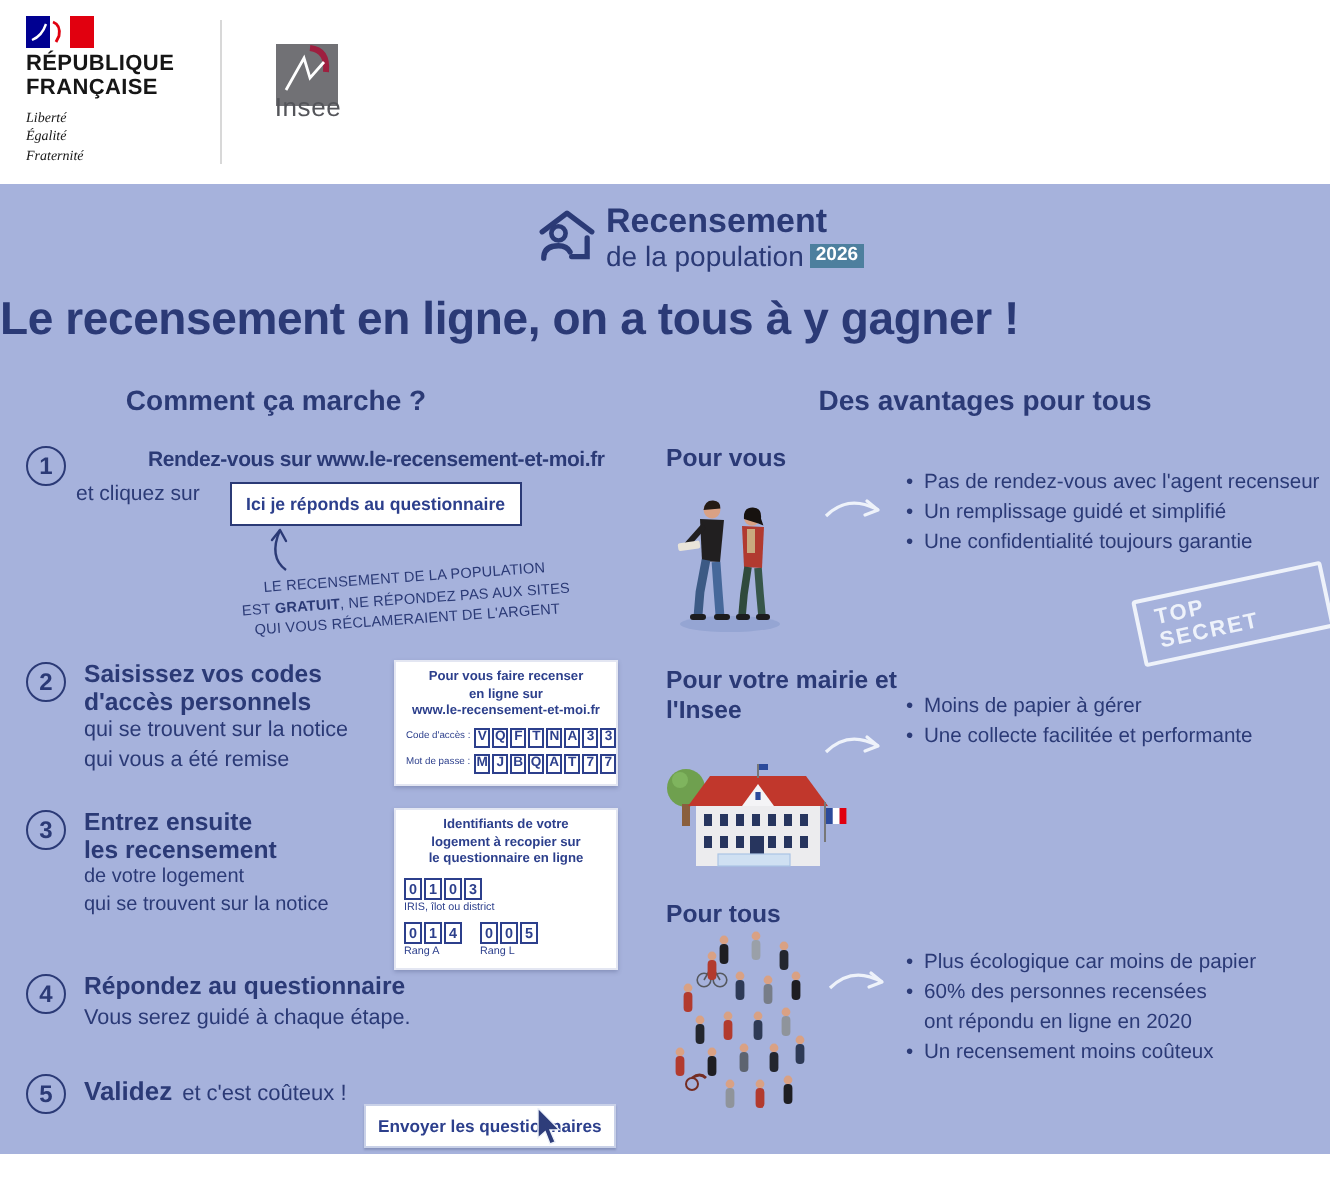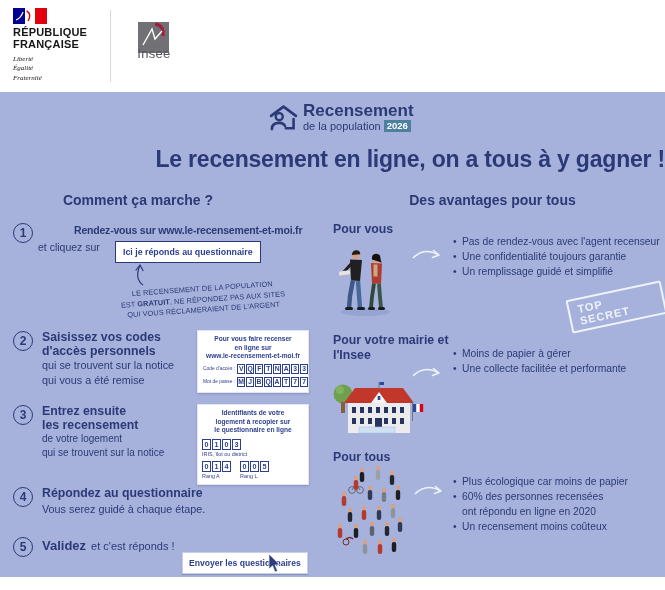--- a/index.html
+++ b/index.html
@@ -25,24 +25,24 @@
   .insee-text{position:absolute;left:0px;top:24px;width:46px;text-align:center;font-size:13px;color:#54555a;letter-spacing:.3px;}
 
   
   .bodyarea{position:absolute;left:0;top:92px;width:665px;height:498px;background:var(--bg);}
 
   
   .brand{position:absolute;left:268px;top:10px;display:flex;align-items:flex-start;}
   .brand-text{margin-left:4px;}
   .brand-title{font-size:17px;font-weight:bold;color:var(--navy);line-height:1;}
   .brand-sub-row{display:flex;align-items:center;margin-top:1px;}
-  .brand-sub{font-size:11px;color:var(--navy);}
+  .brand-sub{font-size:14px;color:var(--navy);}
   .brand-year{margin-left:3px;background:var(--teal);color:#fff;font-size:9.5px;font-weight:bold;padding:0px 3px 1px 3px;}
 
-  .main-title{position:absolute;left:0;top:54px;width:665px;text-align:right;font-size:23px;font-weight:bold;color:var(--navy);letter-spacing:-.2px;}
+  .main-title{position:absolute;left:0;top:54px;width:665px;text-align:left;font-size:23px;font-weight:bold;color:var(--navy);letter-spacing:-.2px;}
 
   .col-heading{position:absolute;top:100px;font-size:14px;font-weight:bold;color:var(--navy);}
   .col-heading.left{left:38px;width:200px;text-align:center;}
   .col-heading.right{left:390px;width:205px;text-align:center;}
 
   
   .stepnum{position:absolute;width:20px;height:20px;border:1.6px solid var(--navy);border-radius:50%;
            color:var(--navy);font-size:12px;font-weight:bold;display:flex;align-items:center;justify-content:center;}
   .s-title{font-weight:bold;color:var(--navy);}
   .s-sub{color:var(--navy);}
@@ -249,21 +249,21 @@
       </div>
     </div>
 
     <div class="stepnum" style="left:13px;top:395px;">4</div>
     <div class="s-title step4-title">Répondez au questionnaire</div>
     <div class="s-sub step4-sub">Vous serez guidé à chaque étape.</div>
 
     <div class="stepnum" style="left:13px;top:445px;">5</div>
     <div class="step5-row">
       <span class="step5-title">Validez</span>
-      <span class="step5-sub">et c'est réponds !</span>
+      <span class="step5-sub">et c'est coûteux !</span>
     </div>
     <div class="btn5">Envoyer les questionnaires</div>
     <svg class="cursor" width="13" height="19" viewBox="0 0 13 19">
       <path d="M1,0 L1,15 L4.6,11.8 L7,18 L9.6,17 L7,11 L11.6,10.8 Z" fill="#2e3d7a" stroke="#eef2fa" stroke-width=".7"></path>
     </svg>
 
     <div class="sect-title" style="left:333px;top:130px;">Pour vous</div>
     <svg style="position:absolute;left:338px;top:154px;" width="56" height="72" viewBox="0 0 56 72">
       <ellipse cx="27" cy="66" rx="25" ry="4" fill="#8fa0cf" opacity=".7"></ellipse>
       <circle cx="18" cy="9" r="4.2" fill="#d9a184"></circle>
@@ -283,22 +283,22 @@
       <path d="M41,38 L42,51 L43,62" stroke="#37564a" stroke-width="3.8" fill="none"></path>
       <rect x="30" y="61" width="7" height="3" rx="1.5" fill="#1c1c1e"></rect>
       <rect x="40" y="61" width="7" height="3" rx="1.5" fill="#1c1c1e"></rect>
     </svg>
     <svg class="arrow-white" style="left:412px;top:154px;" width="30" height="18" viewBox="0 0 30 18">
       <path d="M1,12 C9,4 18,4 27,9" fill="none" stroke="#eef2fa" stroke-width="1.6"></path>
       <path d="M27,9 l-5.5,-4.5 M27,9 l-6.5,2.5" fill="none" stroke="#eef2fa" stroke-width="1.6" stroke-linecap="round"></path>
     </svg>
     <ul class="bullets" style="left:452px;top:143px;width:212px;">
         <li>Pas de rendez-vous avec l'agent recenseur</li>
+        <li>Un remplissage guidé et simplifié</li>
         <li>Une confidentialité toujours garantie</li>
-        <li>Un remplissage guidé et simplifié</li>
       </ul>
     <div class="stamp">TOP SECRET</div>
 
     <div class="sect-title" style="left:333px;top:241px;width:125px;">Pour votre mairie et l'Insee</div>
     <svg style="position:absolute;left:332px;top:285px;" width="92" height="62" viewBox="0 0 92 62">
       <circle cx="11" cy="17" r="9.5" fill="#6fa04f"></circle>
       <circle cx="8" cy="13" r="4" fill="#7fb45e"></circle>
       <rect x="9" y="25" width="4" height="11" fill="#8a5f3e"></rect>
       <rect x="16" y="26" width="62" height="30" fill="#ececee"></rect>
       <polygon points="12,26 82,26 71,11 23,11" fill="#c1372c"></polygon>

